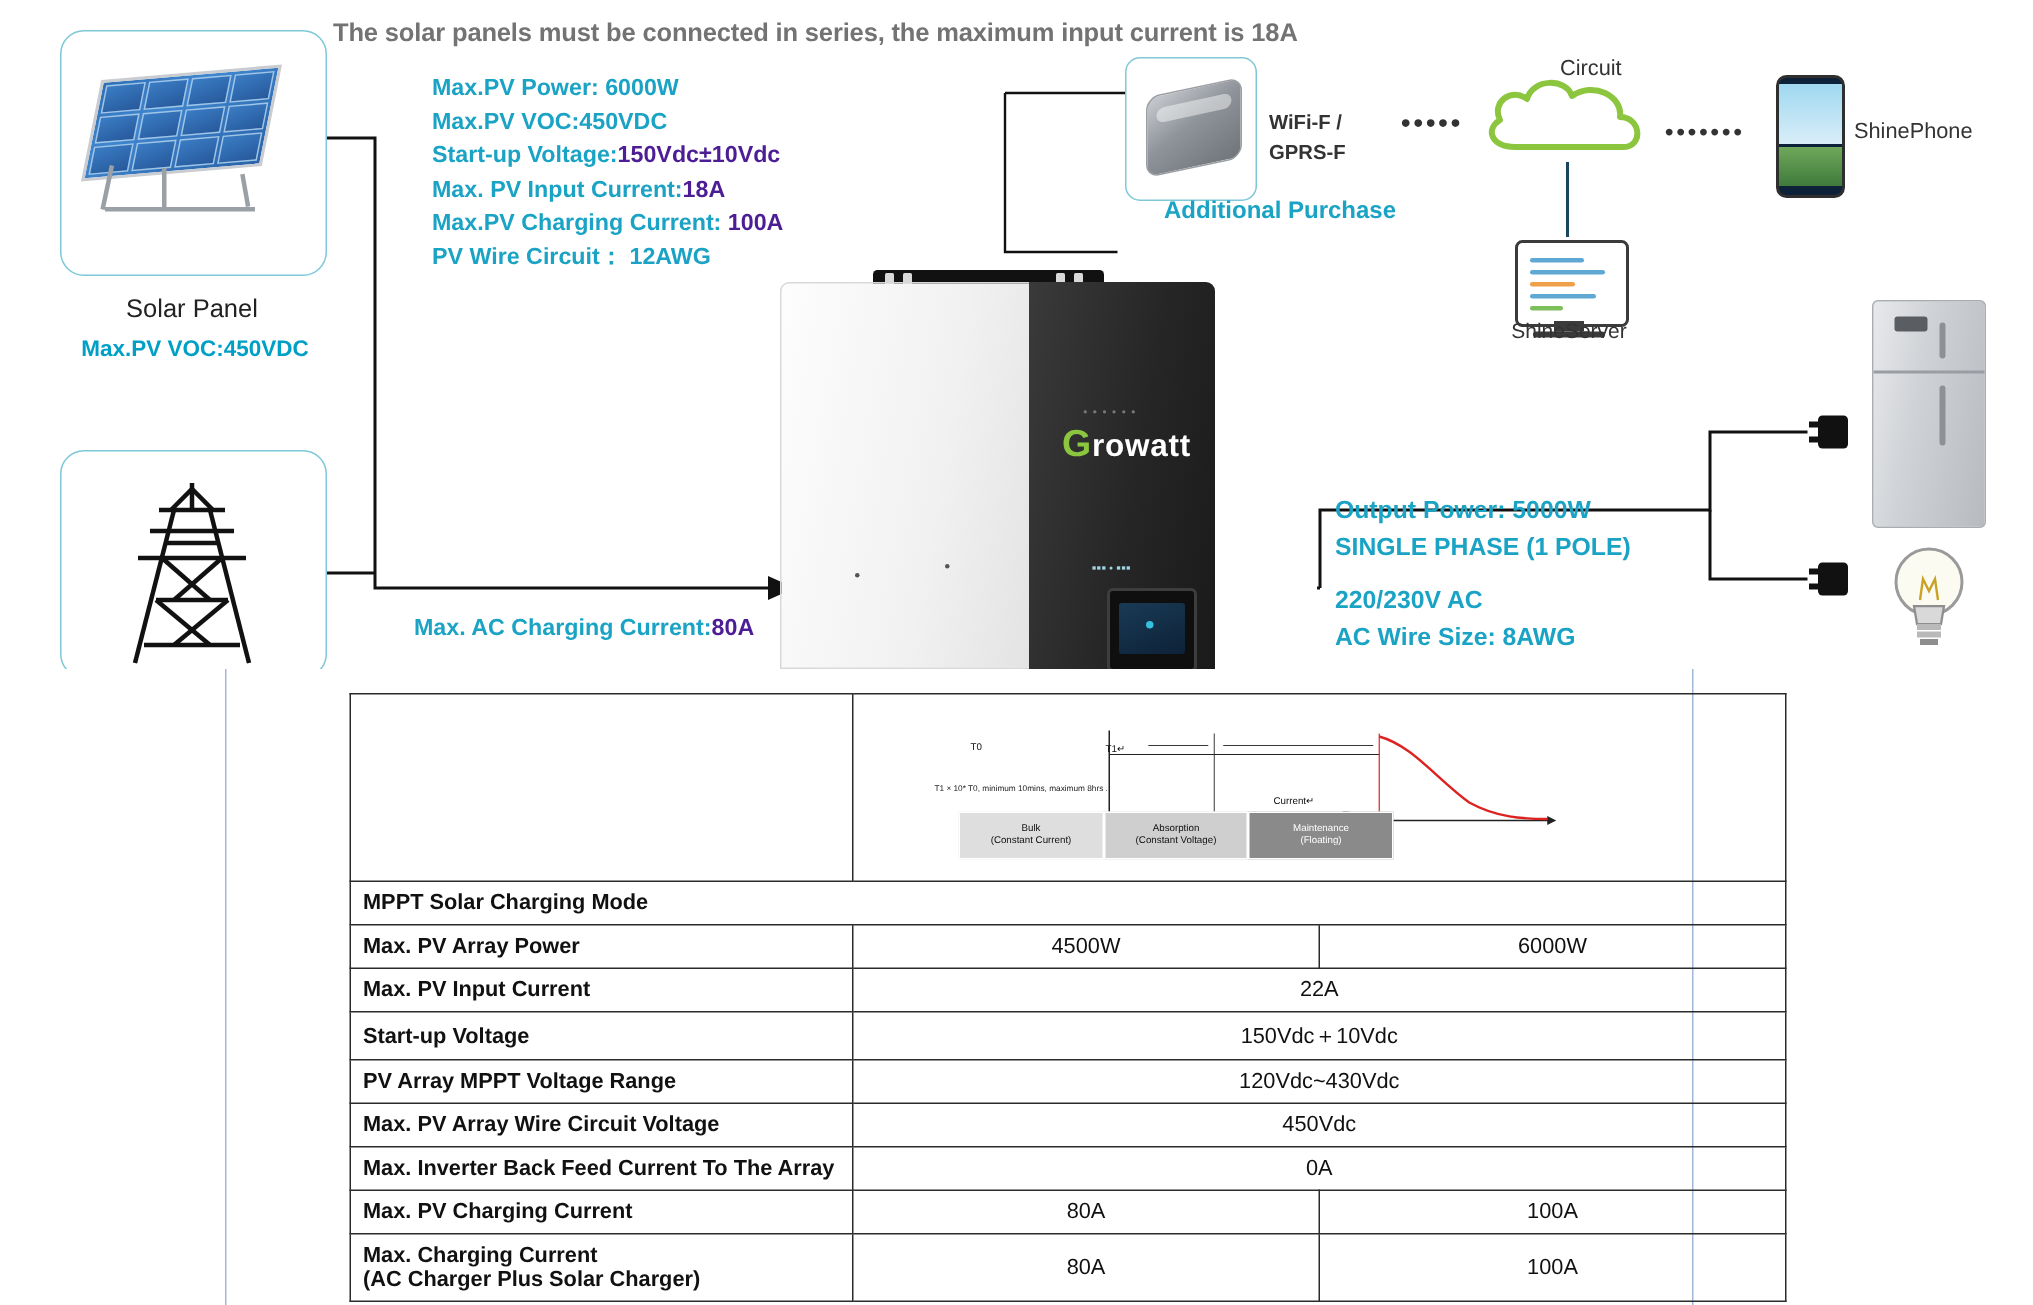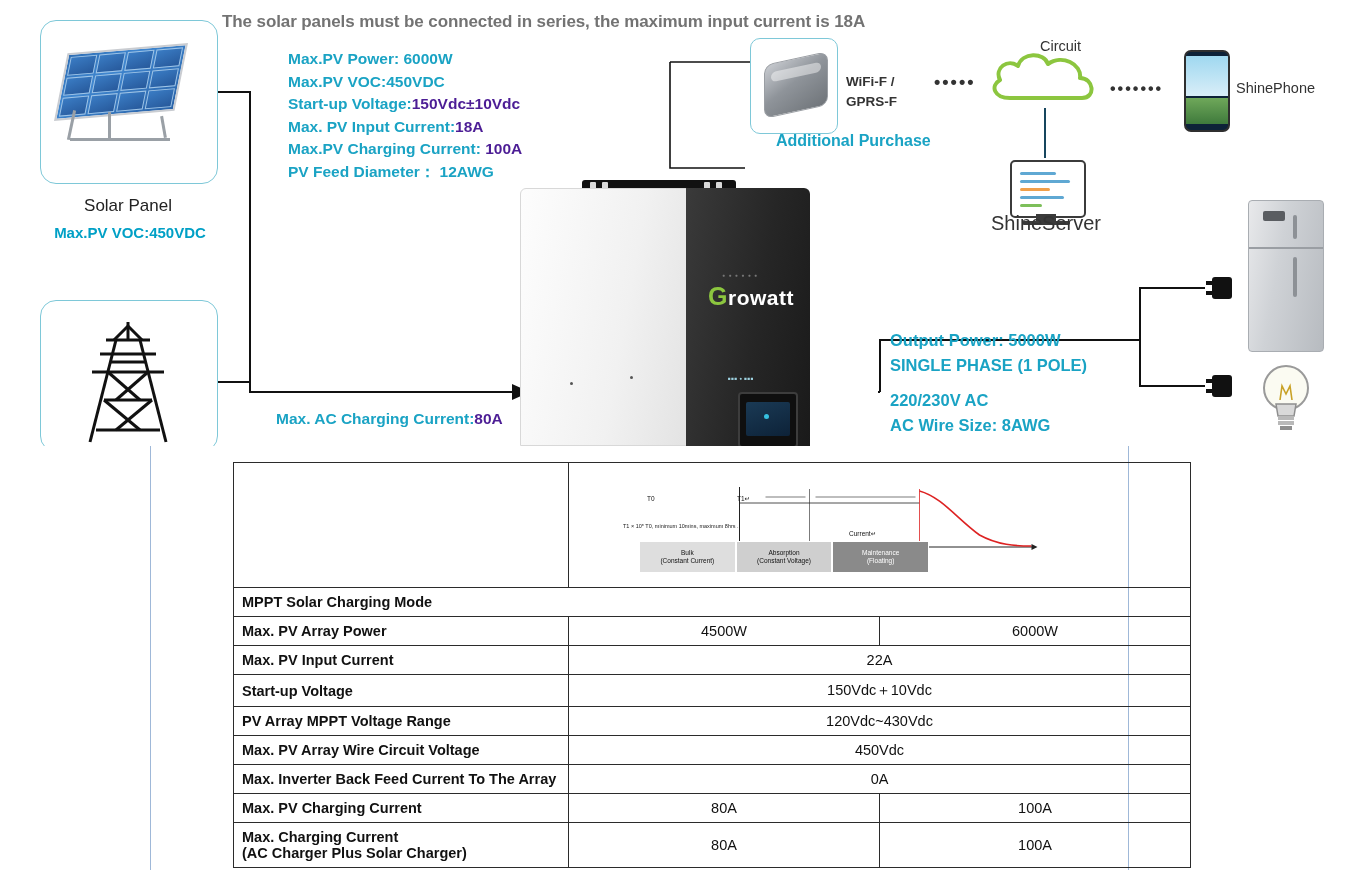--- a/index.html
+++ b/index.html
@@ -315,21 +315,21 @@
     width: 48px; height: 4px;
     border-radius: 2px;
     background: #3b3b3b;
   }
   .shineserver-label {
     position: absolute;
     left: 986px; top: 210px;
     width: 120px;
     text-align: center;
     top: 212px;
-    font-size: 20px;
+    font-size: 14px;
     color: #333;
   }
 
   
   .phone {
     position: absolute;
     left: 1184px; top: 50px;
     width: 42px; height: 78px;
     border: 2.5px solid #2f2f2f;
     border-radius: 7px;
@@ -578,21 +578,21 @@
         </g>
       </svg>
     </div>
 
     <div class="pv-specs">
       <div>Max.PV Power: 6000W</div>
       <div>Max.PV VOC:450VDC</div>
       <div><span>Start-up Voltage:</span><span class="red">150Vdc±10Vdc</span></div>
       <div><span>Max. PV Input Current:</span><span class="red">18A</span></div>
       <div><span>Max.PV Charging Current: </span><span class="red">100A</span></div>
-      <div>PV Feed Diameter： 12AWG</div>
+      <div>PV Wire Circuit： 12AWG</div>
     </div>
 
     <div class="inverter">
       <div class="inv-top-black">
         <div class="inv-vent" style="left:8px"></div>
         <div class="inv-vent" style="left:20px"></div>
         <div class="inv-vent" style="left:122px"></div>
         <div class="inv-vent" style="left:134px"></div>
       </div>
       <div class="inv-left"></div>

